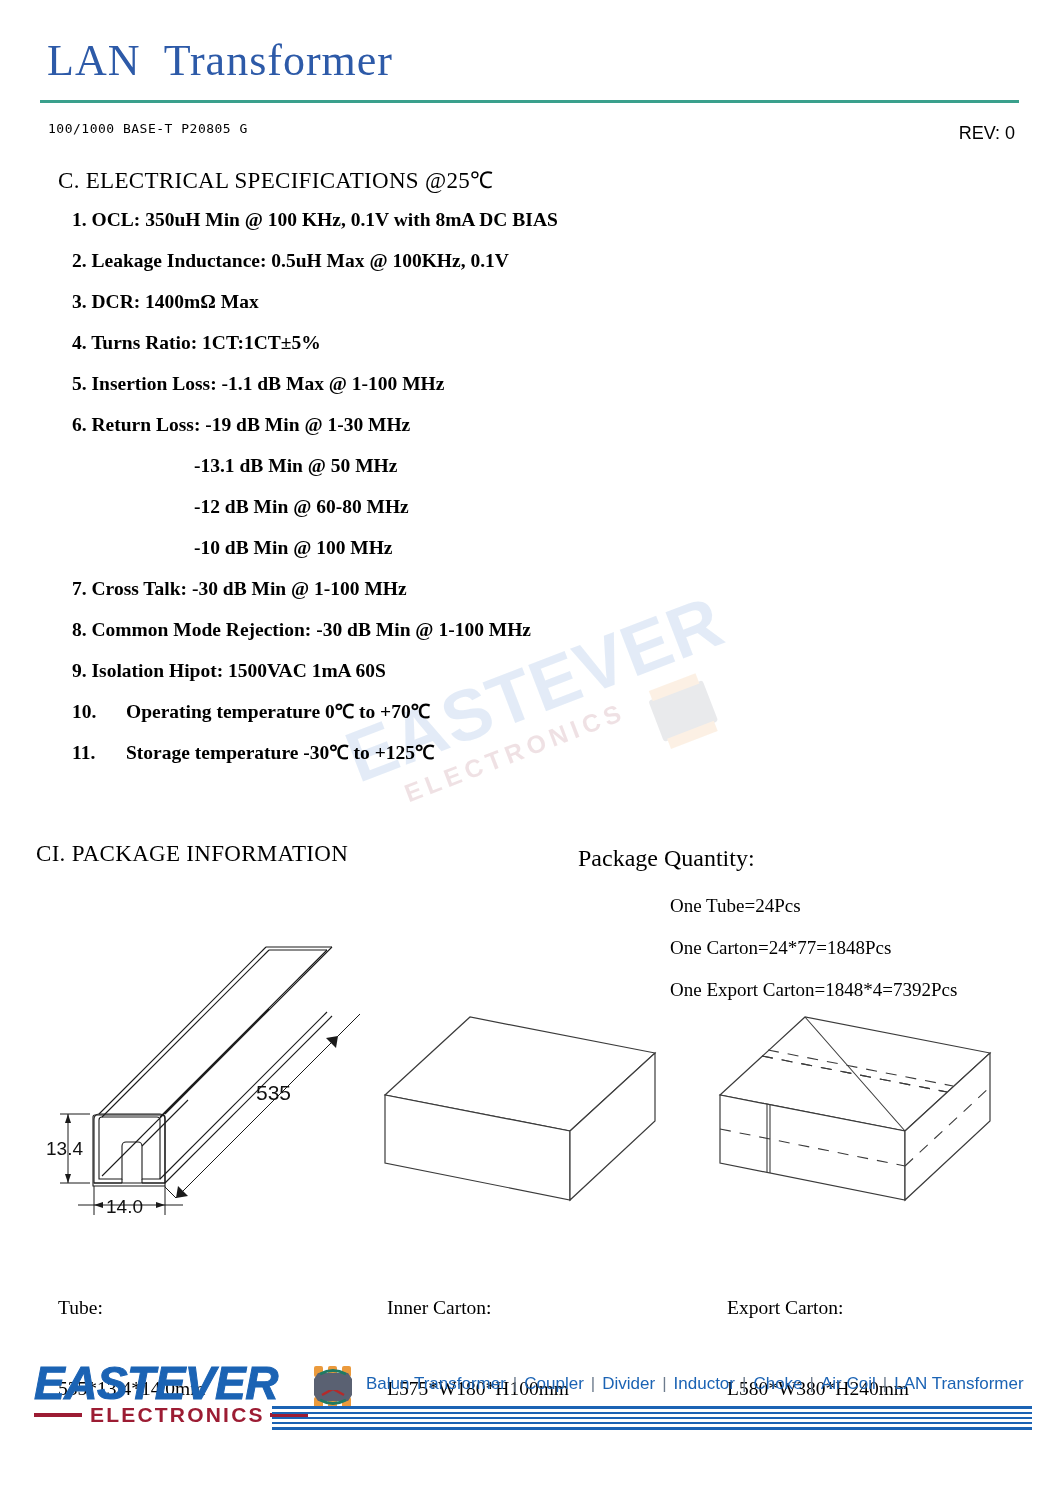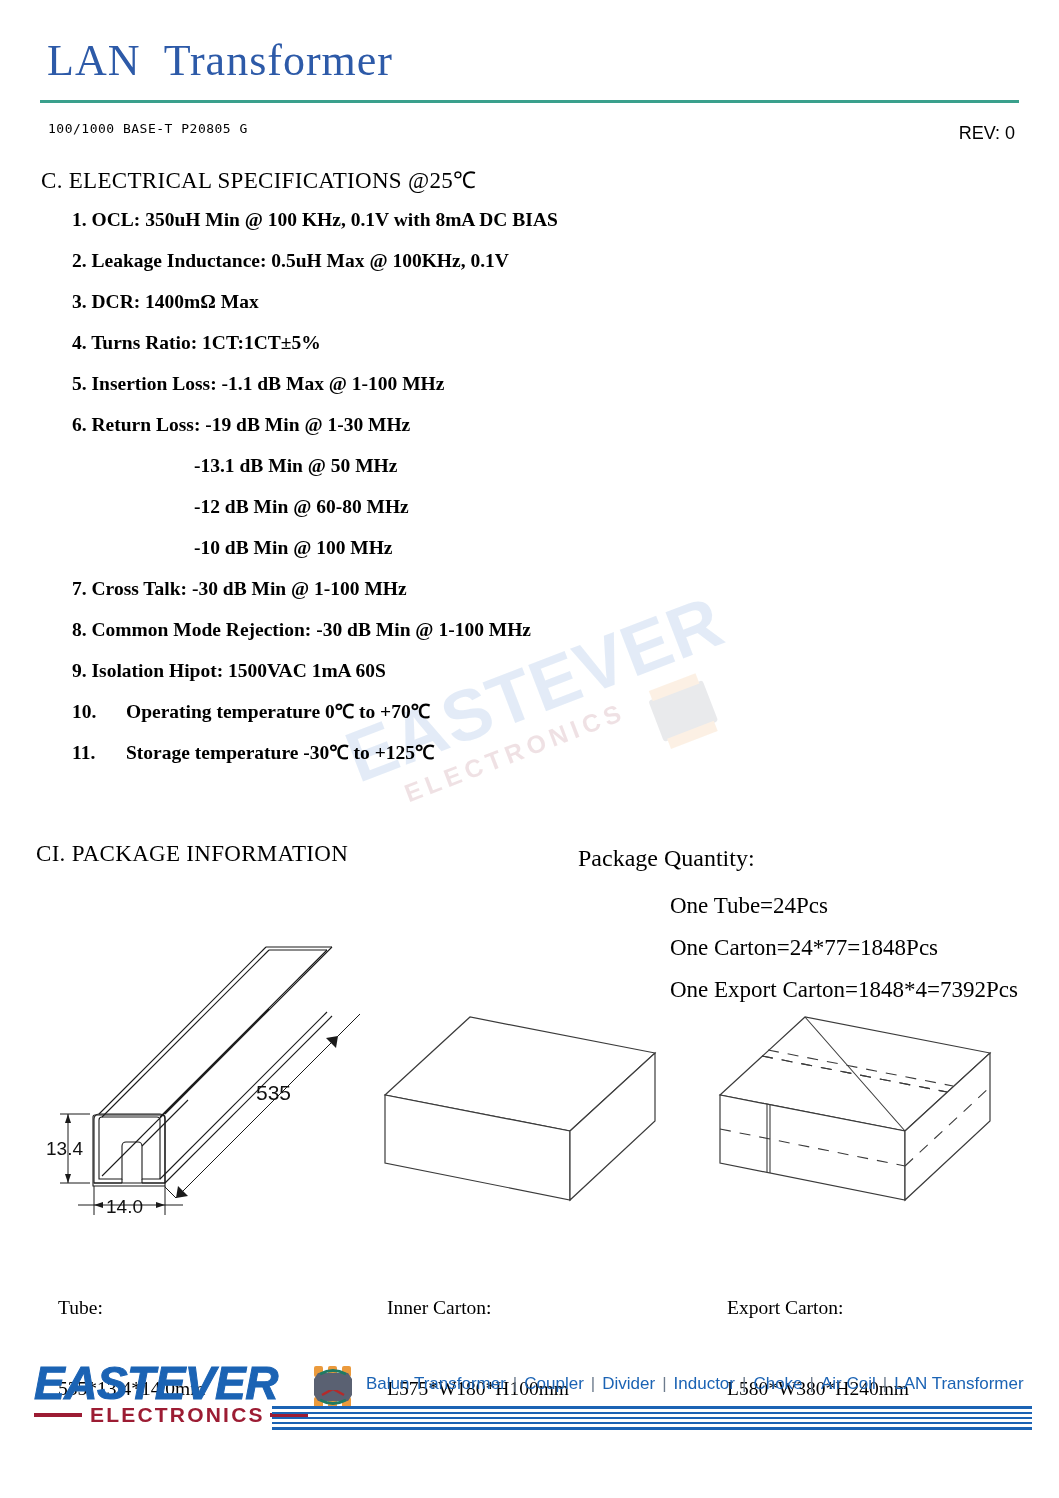--- a/index.html
+++ b/index.html
@@ -111,21 +111,21 @@
   }
 
   
   .section-head {
     position: absolute;
     font-size: 23px;
     letter-spacing: 0.3px;
     white-space: pre;
     z-index: 2;
   }
-  #elec-head { left: 41px; top: 163px; }
+  #elec-head { left: 58px; top: 163px; }
   #pkg-head  { left: 36px; top: 841px; }
 
   .spec-list {
     position: absolute;
     left: 72px;
     top: 199px;
     width: 760px;
     z-index: 2;
     font-weight: bold;
   }
@@ -150,21 +150,21 @@
     white-space: pre;
     z-index: 2;
   }
   .pkg-qty-list {
     position: absolute;
     left: 670px;
     top: 885px;
     z-index: 2;
   }
   .pkg-qty-list div {
-    font-size: 23px;
+    font-size: 19px;
     line-height: 42px;
     height: 42px;
     white-space: pre;
   }
 
   
   .drawing {
     position: absolute;
     z-index: 2;
   }

